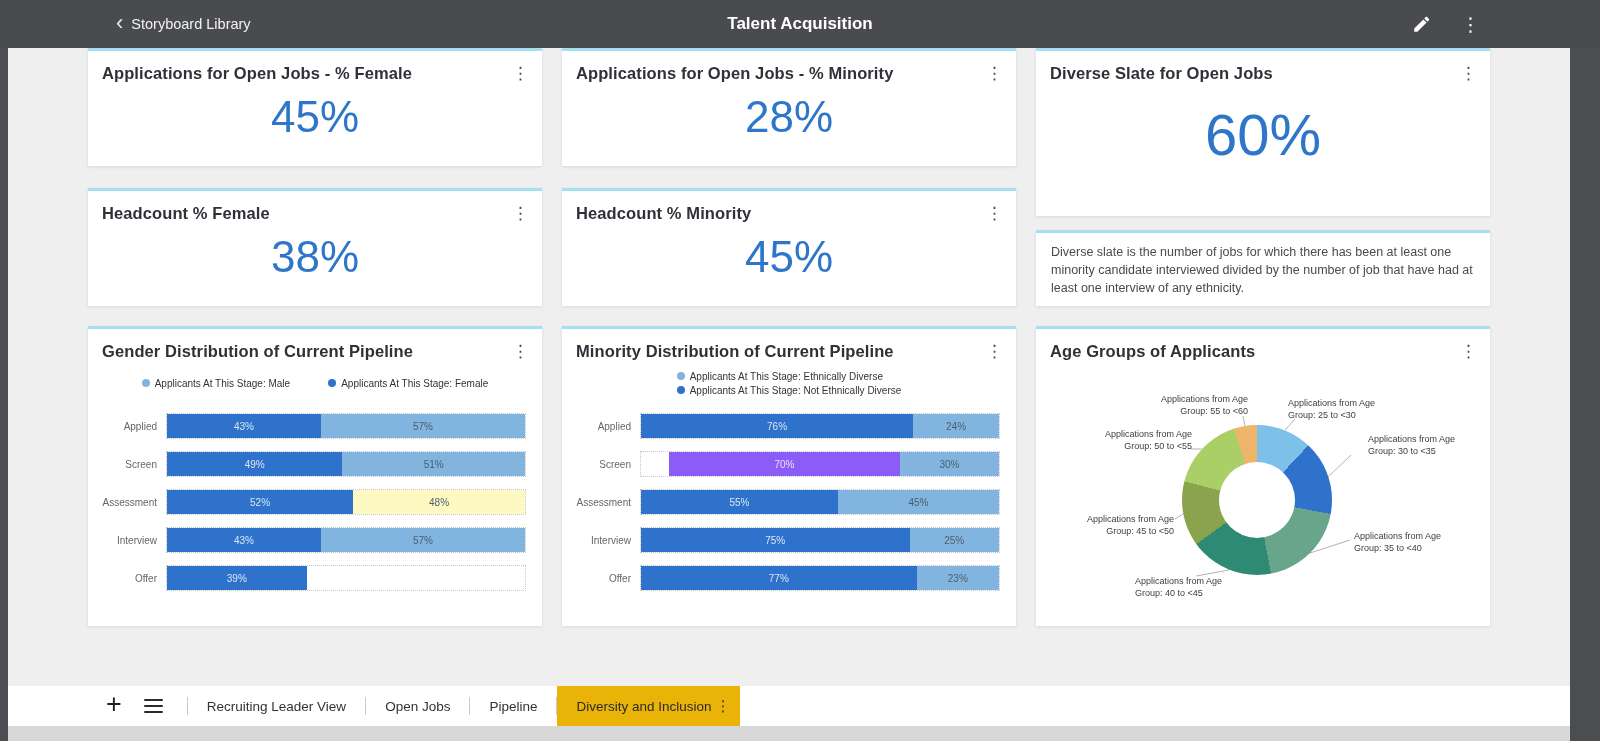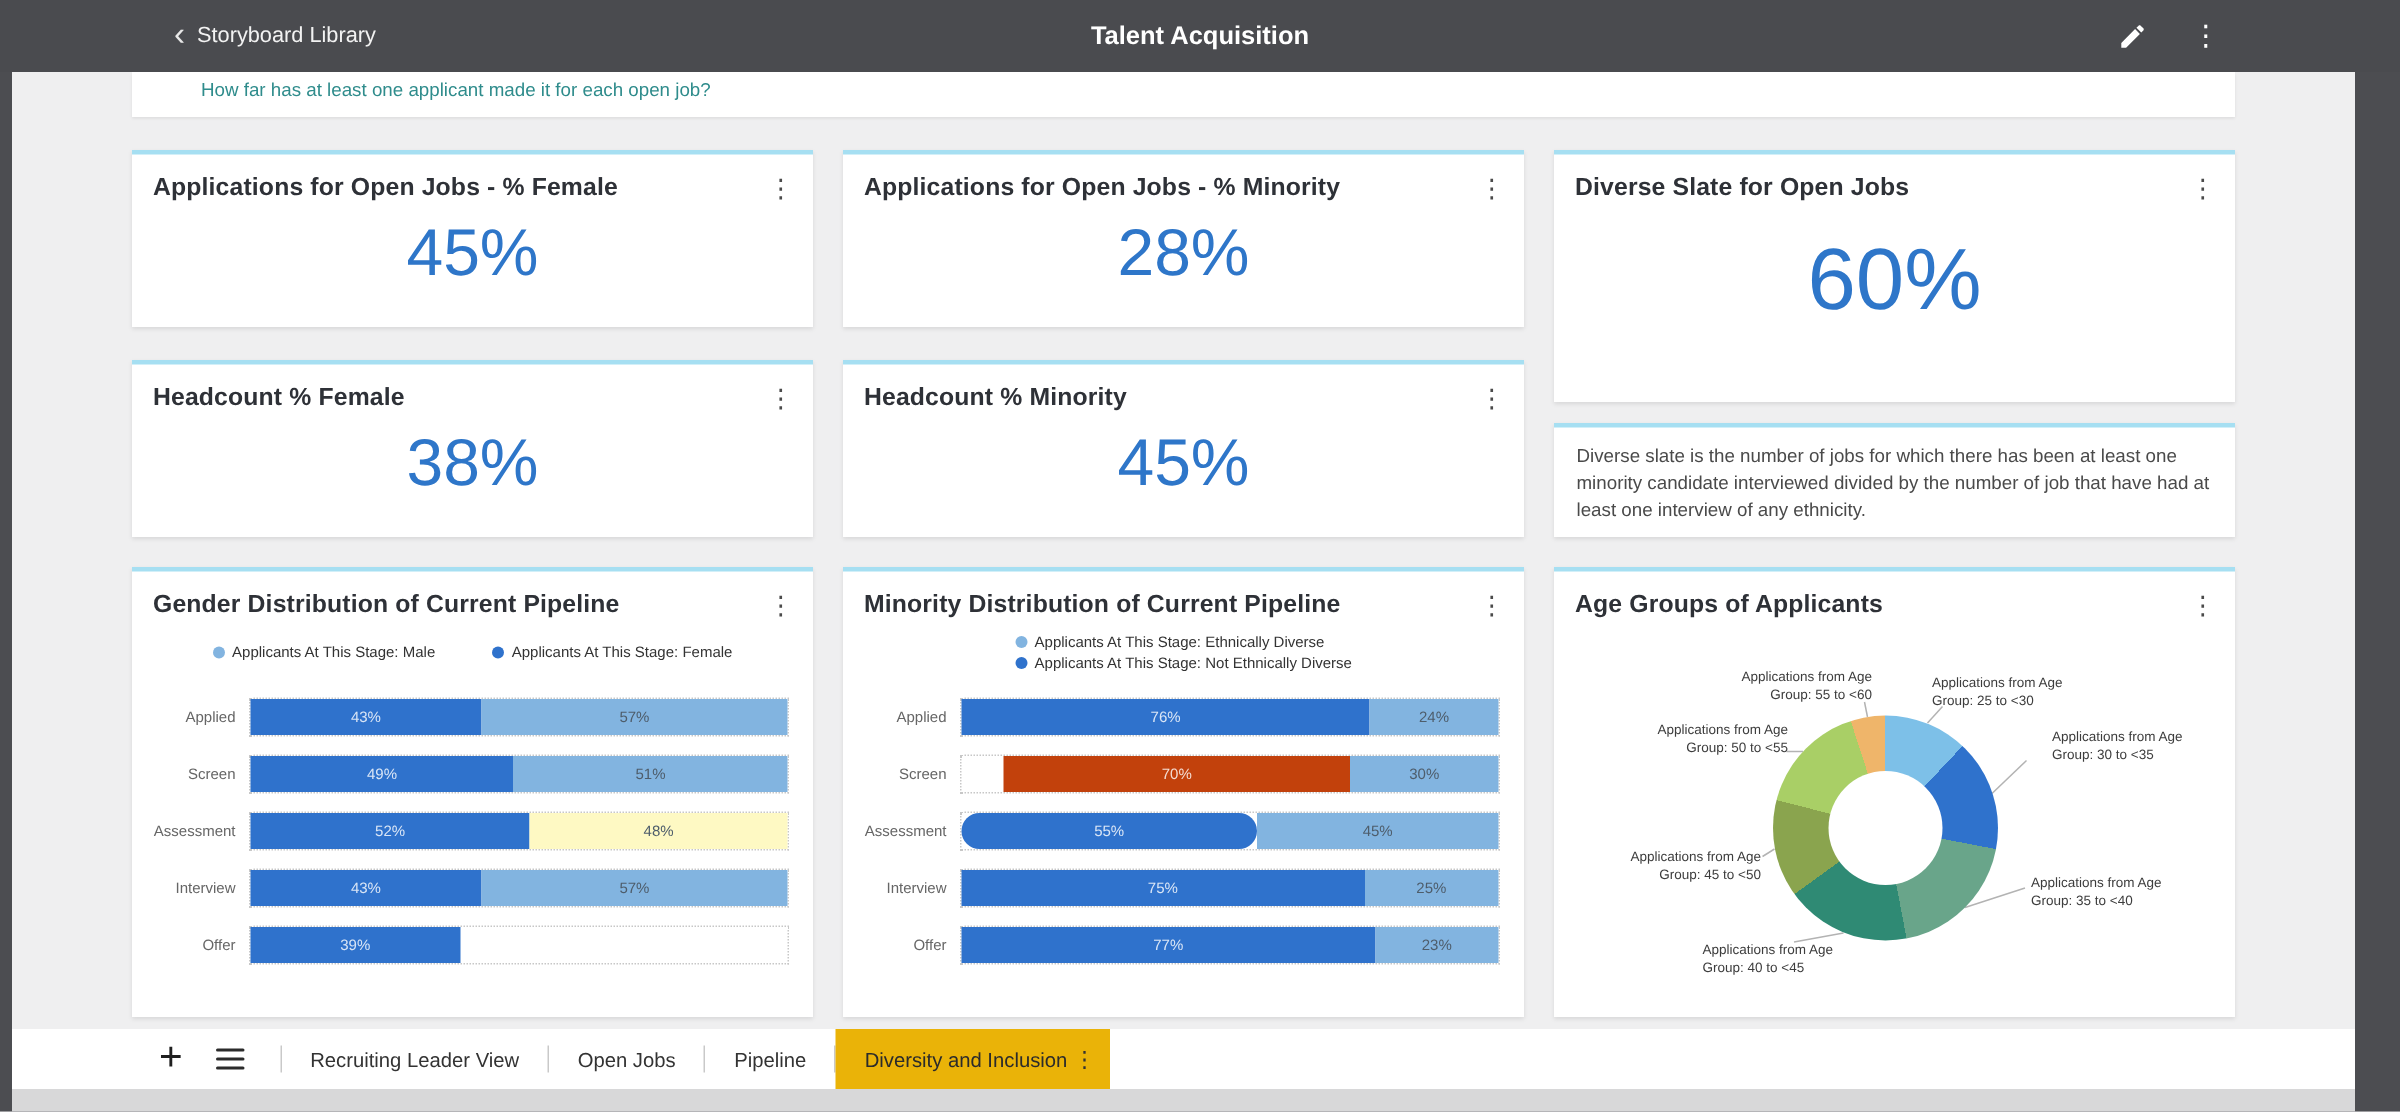--- a/index.html
+++ b/index.html
@@ -101,23 +101,20 @@
         </svg>
     </span>
     <span class="icon-btn header-kebab">⋮</span>
   </div>
 </div>
 
 <div class="viewport">
 
   <div class="content">
 
-    <div class="question-card">
-      <span class="question-link">How far has at least one applicant made it for each open job?</span>
-    </div>
 
     <div class="grid">
 
       <div class="col">
         <div class="card kpi-card">
           <div class="card-header">
             <div class="card-title">Applications for Open Jobs - % Female</div>
             <div class="kebab-icon">⋮</div>
           </div>
           <div class="kpi-value">45%</div>
@@ -228,28 +225,28 @@
                 <div class="bar-row">
                   <div class="bar-cat">Applied</div>
                   <div class="bar-track">
                     <div class="seg seg-0" title="Applicants At This Stage: Not Ethnically Diverse" style="width: 76%; background: rgb(47, 114, 204);">76%</div>
                     <div class="seg seg-1" title="Applicants At This Stage: Ethnically Diverse" style="width: 24%; background: rgb(130, 180, 224);">24%</div>
                   </div>
                 </div>
                 <div class="bar-row">
                   <div class="bar-cat">Screen</div>
                   <div class="bar-track">
-                    <div class="seg seg-0" title="Applicants At This Stage: Not Ethnically Diverse" style="width: 70%; background: #c2410c; margin-left: 28px;">70%</div>
+                    <div class="seg seg-0" title="Applicants At This Stage: Not Ethnically Diverse" style="width: 70%; background: #8b5cf6; margin-left: 28px;">70%</div>
                     <div class="seg seg-1" title="Applicants At This Stage: Ethnically Diverse" style="width: 30%; background: rgb(130, 180, 224);">30%</div>
                   </div>
                 </div>
                 <div class="bar-row">
                   <div class="bar-cat">Assessment</div>
                   <div class="bar-track">
-                    <div class="seg seg-0" title="Applicants At This Stage: Not Ethnically Diverse" style="width: 55%; background: rgb(47, 114, 204); border-radius: 12px;">55%</div>
+                    <div class="seg seg-0" title="Applicants At This Stage: Not Ethnically Diverse" style="width: 55%; background: rgb(47, 114, 204);">55%</div>
                     <div class="seg seg-1" title="Applicants At This Stage: Ethnically Diverse" style="width: 45%; background: rgb(130, 180, 224);">45%</div>
                   </div>
                 </div>
                 <div class="bar-row">
                   <div class="bar-cat">Interview</div>
                   <div class="bar-track">
                     <div class="seg seg-0" title="Applicants At This Stage: Not Ethnically Diverse" style="width: 75%; background: rgb(47, 114, 204);">75%</div>
                     <div class="seg seg-1" title="Applicants At This Stage: Ethnically Diverse" style="width: 25%; background: rgb(130, 180, 224);">25%</div>
                   </div>
                 </div>

